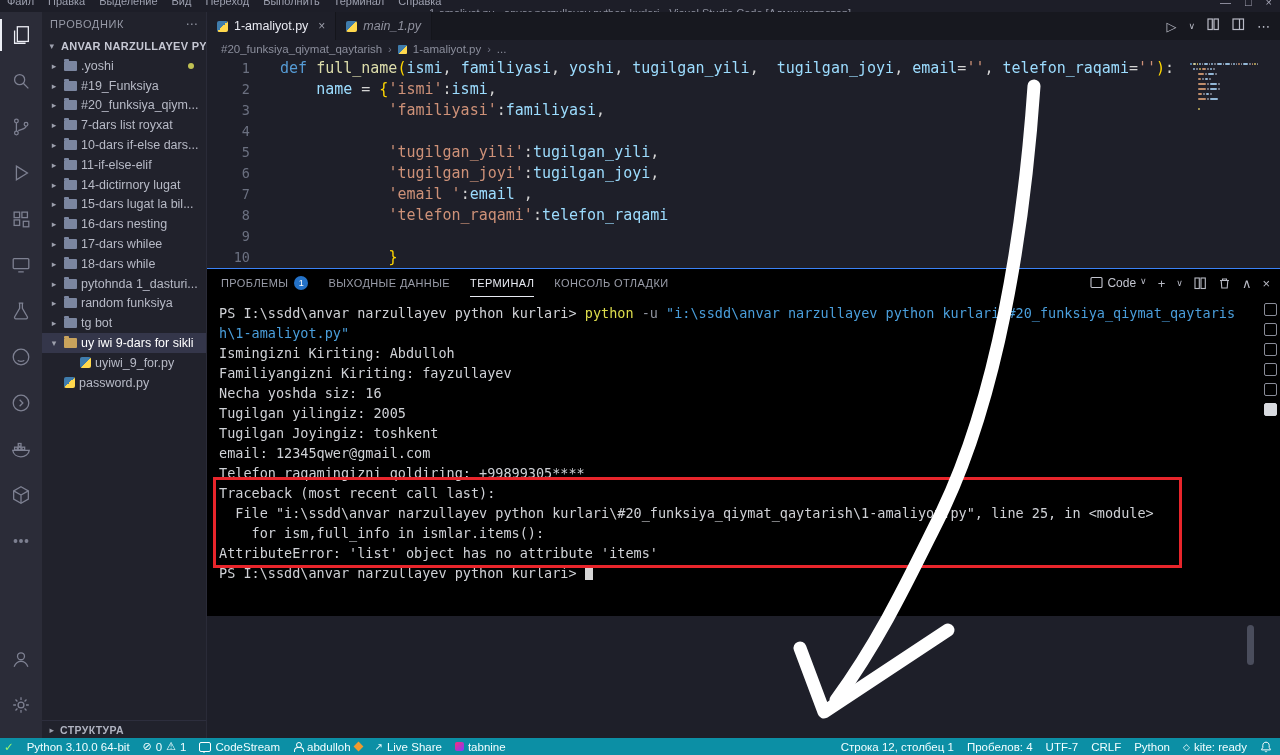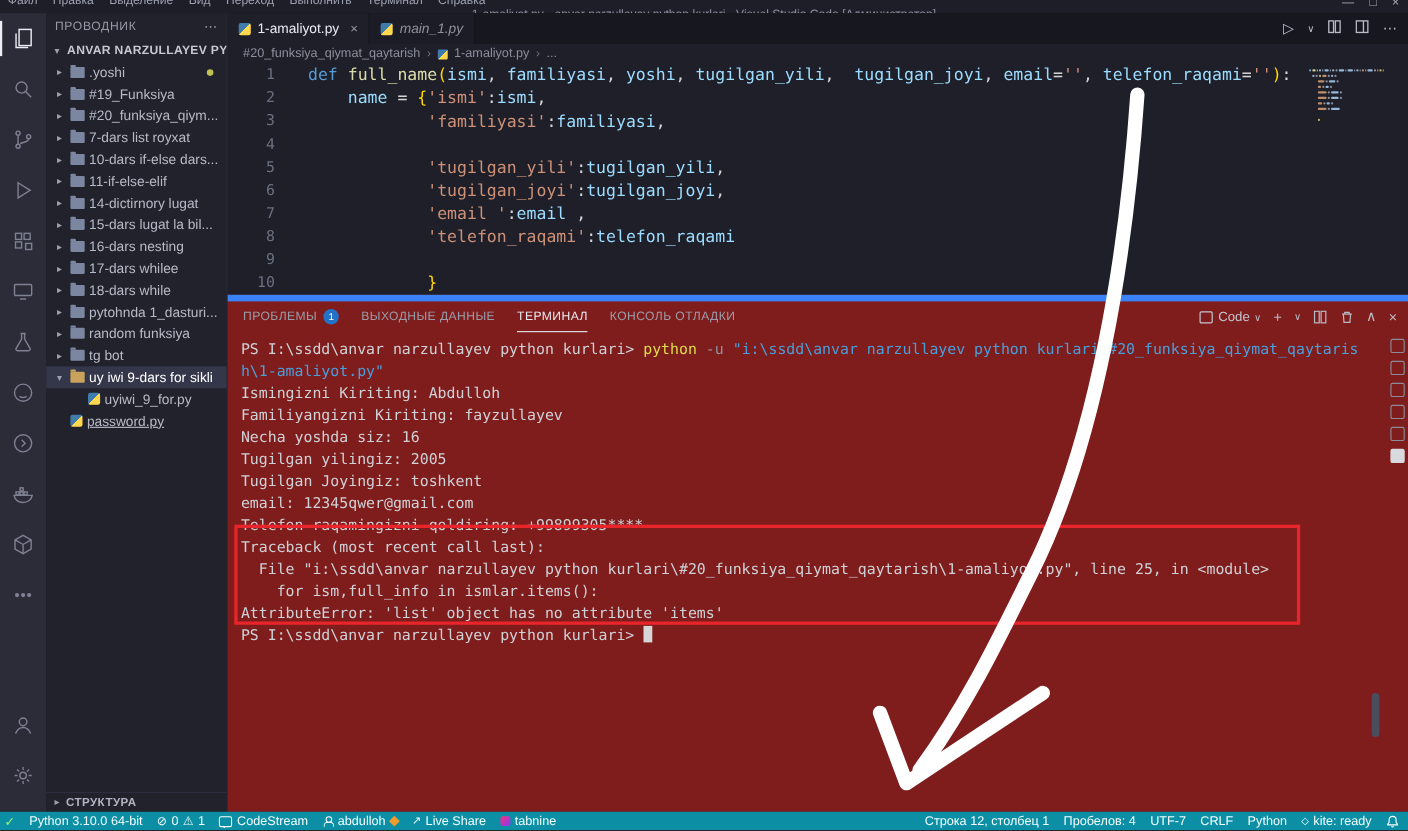--- a/index.html
+++ b/index.html
@@ -60,28 +60,28 @@
   .editor{position:relative;height:210px;overflow:hidden;background:#1e1f29;}
   .cline{display:flex;height:21px;line-height:21px;font-family:"DejaVu Sans Mono",monospace;font-size:15px;}
   .lnum{width:43px;text-align:right;color:#6b7080;flex:none;font-size:13.5px;}
   .ctext{white-space:pre;margin-left:30px;}
   .tok-k{color:#569cd6;}.tok-f{color:#dcdcaa;}.tok-v{color:#9cdcfe;}.tok-s{color:#ce9178;}.tok-p{color:#d4d4d4;}.tok-b{color:#ffd700;}
   .minimap{position:absolute;right:22px;top:5px;width:68px;}
   .mm-row{display:flex;gap:1px;margin-bottom:3px;height:2px;}
   .mm-seg{height:2px;display:inline-block;border-radius:1px;}
 
   
-  .panel{position:relative;height:470px;background:#7f1d1d;border-top:6px solid #3b82f6;box-sizing:border-box;}
+  .panel{position:relative;height:348px;background:#000000;border-top:1px solid #3b82f6;box-sizing:border-box;}
   .panel-head{height:28px;display:flex;align-items:center;padding:0 10px 0 14px;}
   .ptab{margin-right:20px;font-size:11px;letter-spacing:.4px;color:#9a9da9;height:100%;display:flex;align-items:center;gap:6px;cursor:pointer;box-sizing:border-box;}
   .ptab.active{color:#e8eaf2;border-bottom:1px solid #e8eaf2;}
   .badge{background:#2472c8;color:#fff;font-size:9px;border-radius:50%;width:14px;height:14px;display:flex;align-items:center;justify-content:center;}
   .pactions{margin-left:auto;display:flex;align-items:center;gap:11px;color:#b8bac4;font-size:13px;}
   .pactions svg{width:13px;height:13px;stroke:currentColor;fill:none;stroke-width:1.1;}
-  .pact{display:flex;align-items:flex-end;gap:4px;cursor:pointer;}
+  .pact{display:flex;align-items:flex-start;gap:4px;cursor:pointer;}
   .profile{font-size:12px;color:#c3c5cf;}
 
   .terminal{padding:6px 0 0 12px;}
   .tline{white-space:pre;font-family:"DejaVu Sans Mono",monospace;font-size:13.5px;line-height:20px;height:20px;}
   .tm-pl{color:#cfd1d6;}.tm-cmd{color:#dcdc4c;}.tm-par{color:#8f939e;}.tm-str{color:#4a9edb;}
   .tcursor{display:inline-block;width:8px;height:15px;background:#d6d6d6;vertical-align:-2px;}
   .ov-marks{position:absolute;right:3px;top:34px;display:flex;flex-direction:column;gap:7px;}
   .ov-mark{width:13px;height:13px;border:1px solid #8a8d99;border-radius:2px;box-sizing:border-box;}
   .ov-mark.lit{background:#d8dadf;border-color:#d8dadf;}
   .term-scroll{position:absolute;right:26px;top:356px;width:7px;height:40px;background:#4a4d5c;border-radius:4px;}
@@ -311,21 +311,21 @@
         <div class="trow sel" style="padding-left: 6px;">
           <span class="chev">▾</span>
           <span class="ic-folder open"></span>
           <span>uy iwi 9-dars for sikli</span>
         </div>
         <div class="trow" style="padding-left: 22px; text-align: right;">
           <span class="chev"></span>
           <span class="ic-py"></span>
           <span>uyiwi_9_for.py</span>
         </div>
-        <div class="trow" style="padding-left: 6px; text-decoration: underline;">
+        <div class="trow" style="padding-left: 6px;">
           <span class="chev"></span>
           <span class="ic-py"></span>
           <span>password.py</span>
         </div>
       </div>
     <div class="outline">
       <span class="chev">▸</span>
       <span>СТРУКТУРА</span>
     </div>
   </div>

